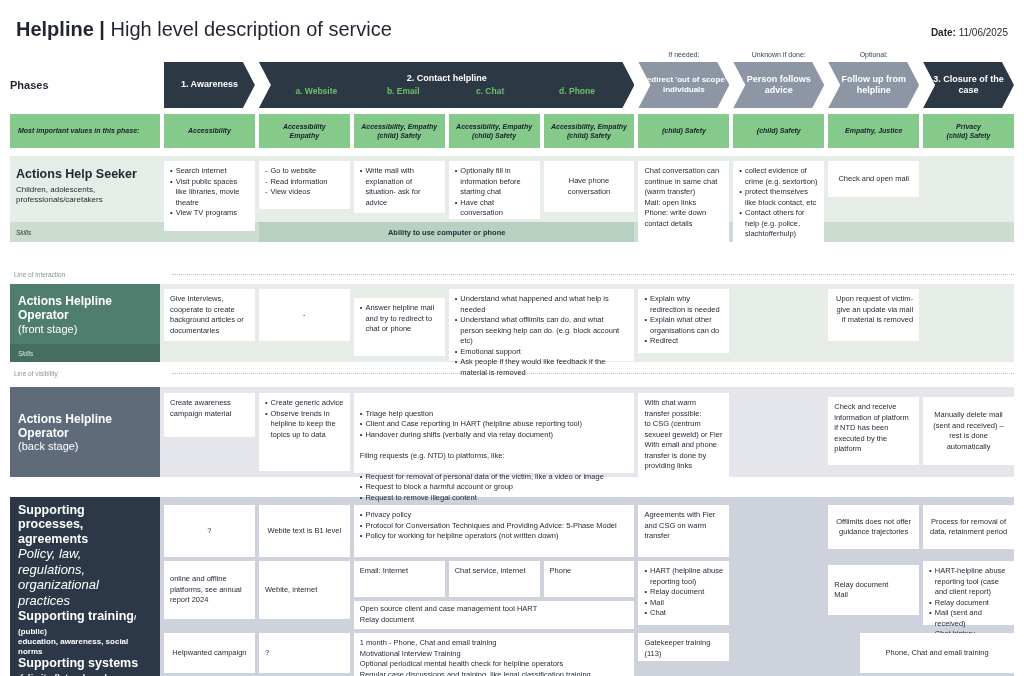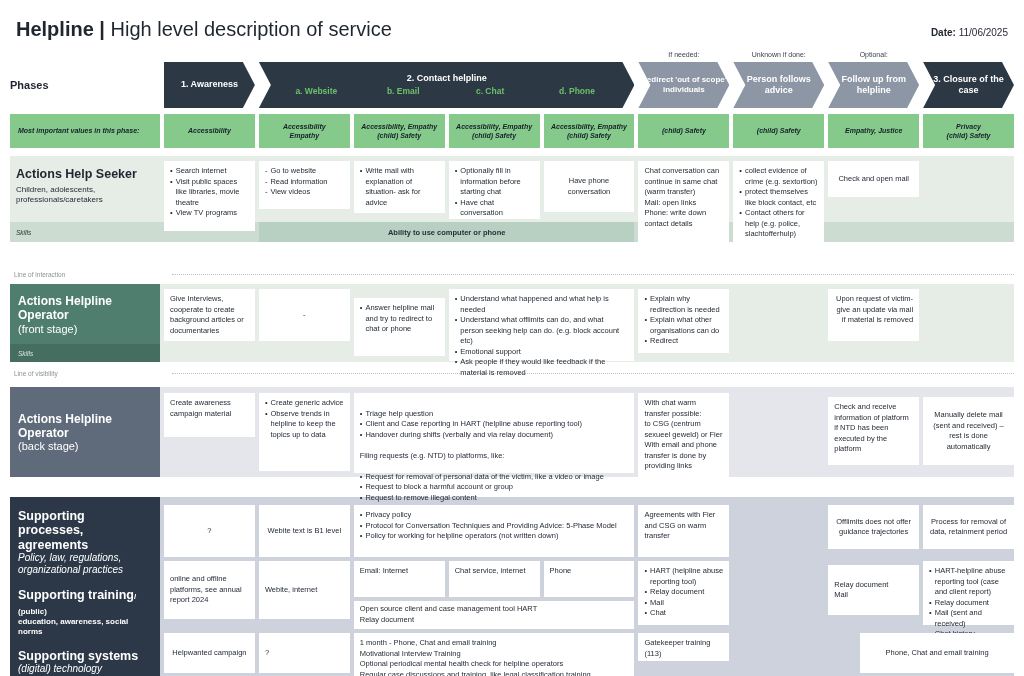--- a/index.html
+++ b/index.html
@@ -68,21 +68,21 @@
              font-size:6.5px;font-style:italic;color:#d9e6e0;display:flex;align-items:center;padding-left:8px;}
   .bs{margin-top:6px;height:90px;background:#e4e6ec;}
   .greylab{background:#5f6b7a;display:flex;flex-direction:column;justify-content:center;padding-top:0;}
 
   
   .bottom{margin:20px 10px 0 10px;background:#cdd2dc;position:relative;padding:4px 0;}
   .navyblock{position:absolute;left:0;top:0;bottom:0;width:150px;background:#2c3847;color:#fff;
              display:flex;flex-direction:column;justify-content:space-around;padding:6px 8px;box-sizing:border-box;}
   .nb .t{font-size:12.5px;font-weight:bold;line-height:1.15;}
   .nb .sfx{font-size:8px;font-weight:bold;}
-  .nb .s{font-size:10px;font-style:italic;line-height:1.2;}
+  .nb .s{font-size:13px;font-style:italic;line-height:1.2;}
   .nb .s2{font-size:8px;font-weight:bold;line-height:1.2;}
   .brow{margin:4px 0;}
   .syswrap{grid-column:4/7;display:grid;grid-template-columns:repeat(3,1fr);gap:4px;}
   .sysband{grid-column:1/4;}
 
   
   .c2{grid-column:2;} .c3{grid-column:3;} .c4{grid-column:4;} .c5{grid-column:5;}
   .c6{grid-column:6;} .c7{grid-column:7;} .c8{grid-column:8;} .c9{grid-column:9;} .c10{grid-column:10;}
   .c3-7{grid-column:3/7;} .c4-7{grid-column:4/7;} .c5-7{grid-column:5/7;} .c9-11{grid-column:9/11;margin-left:32px;}
 </style>

